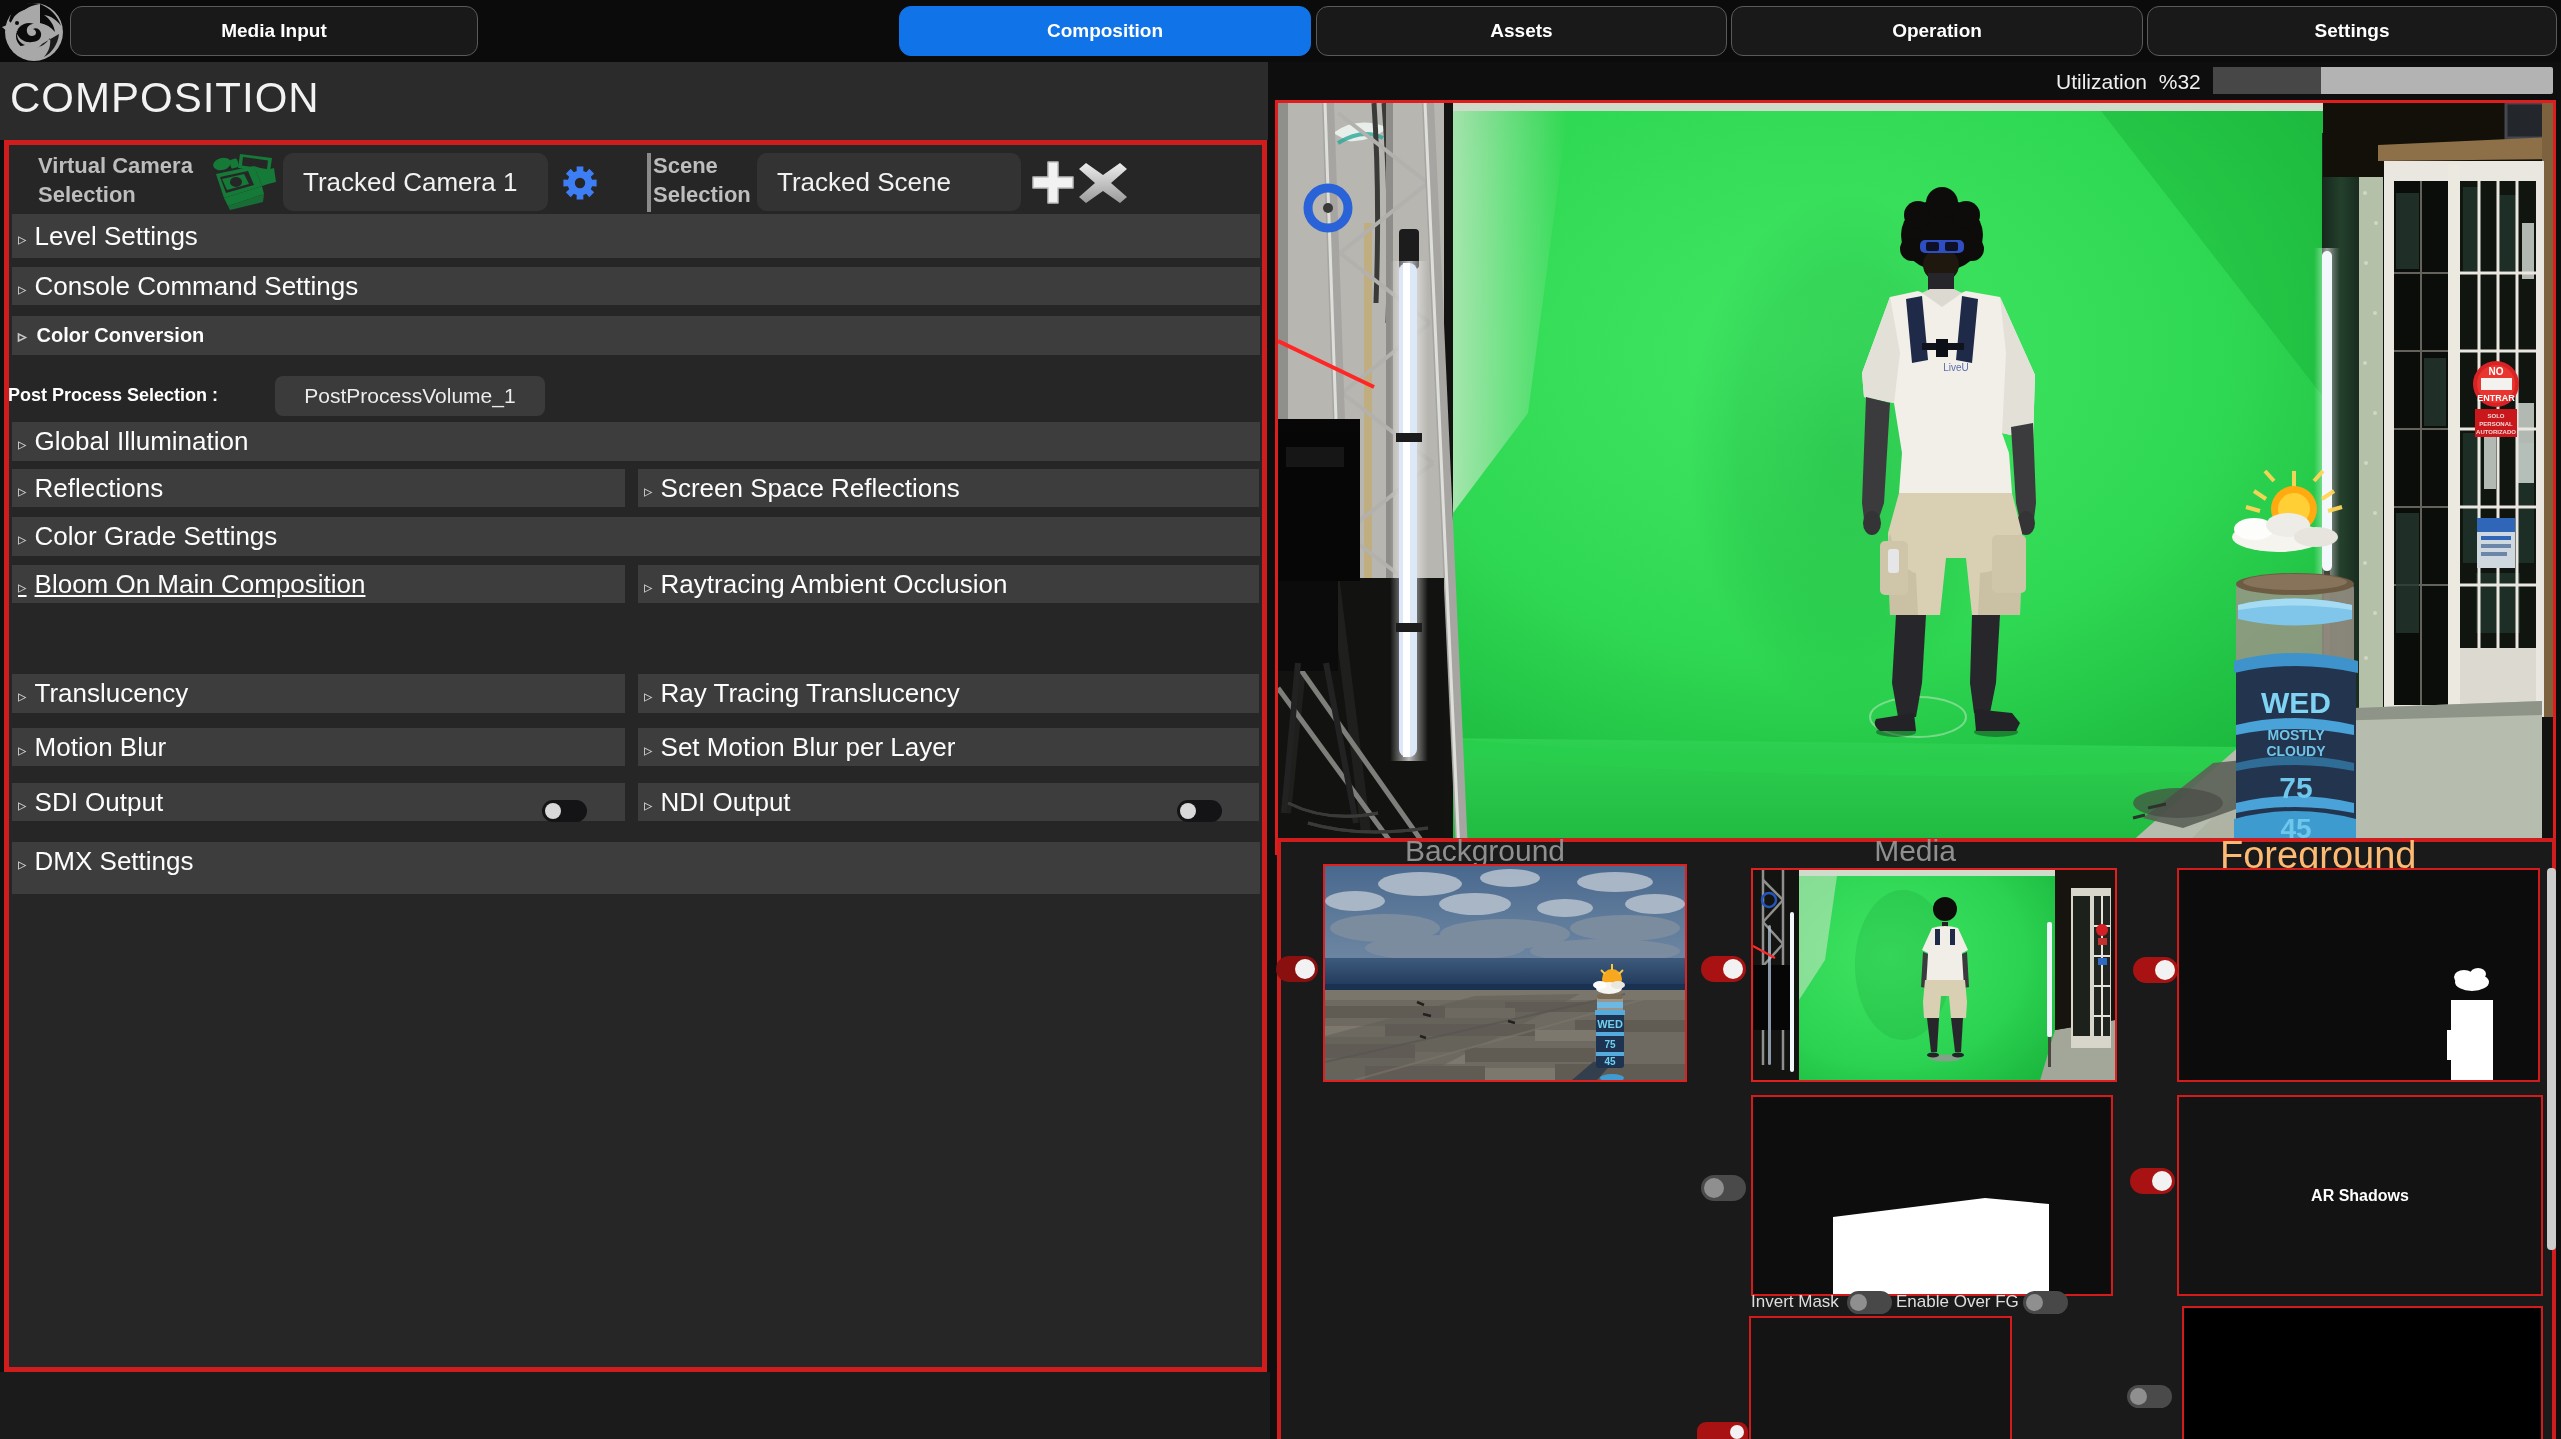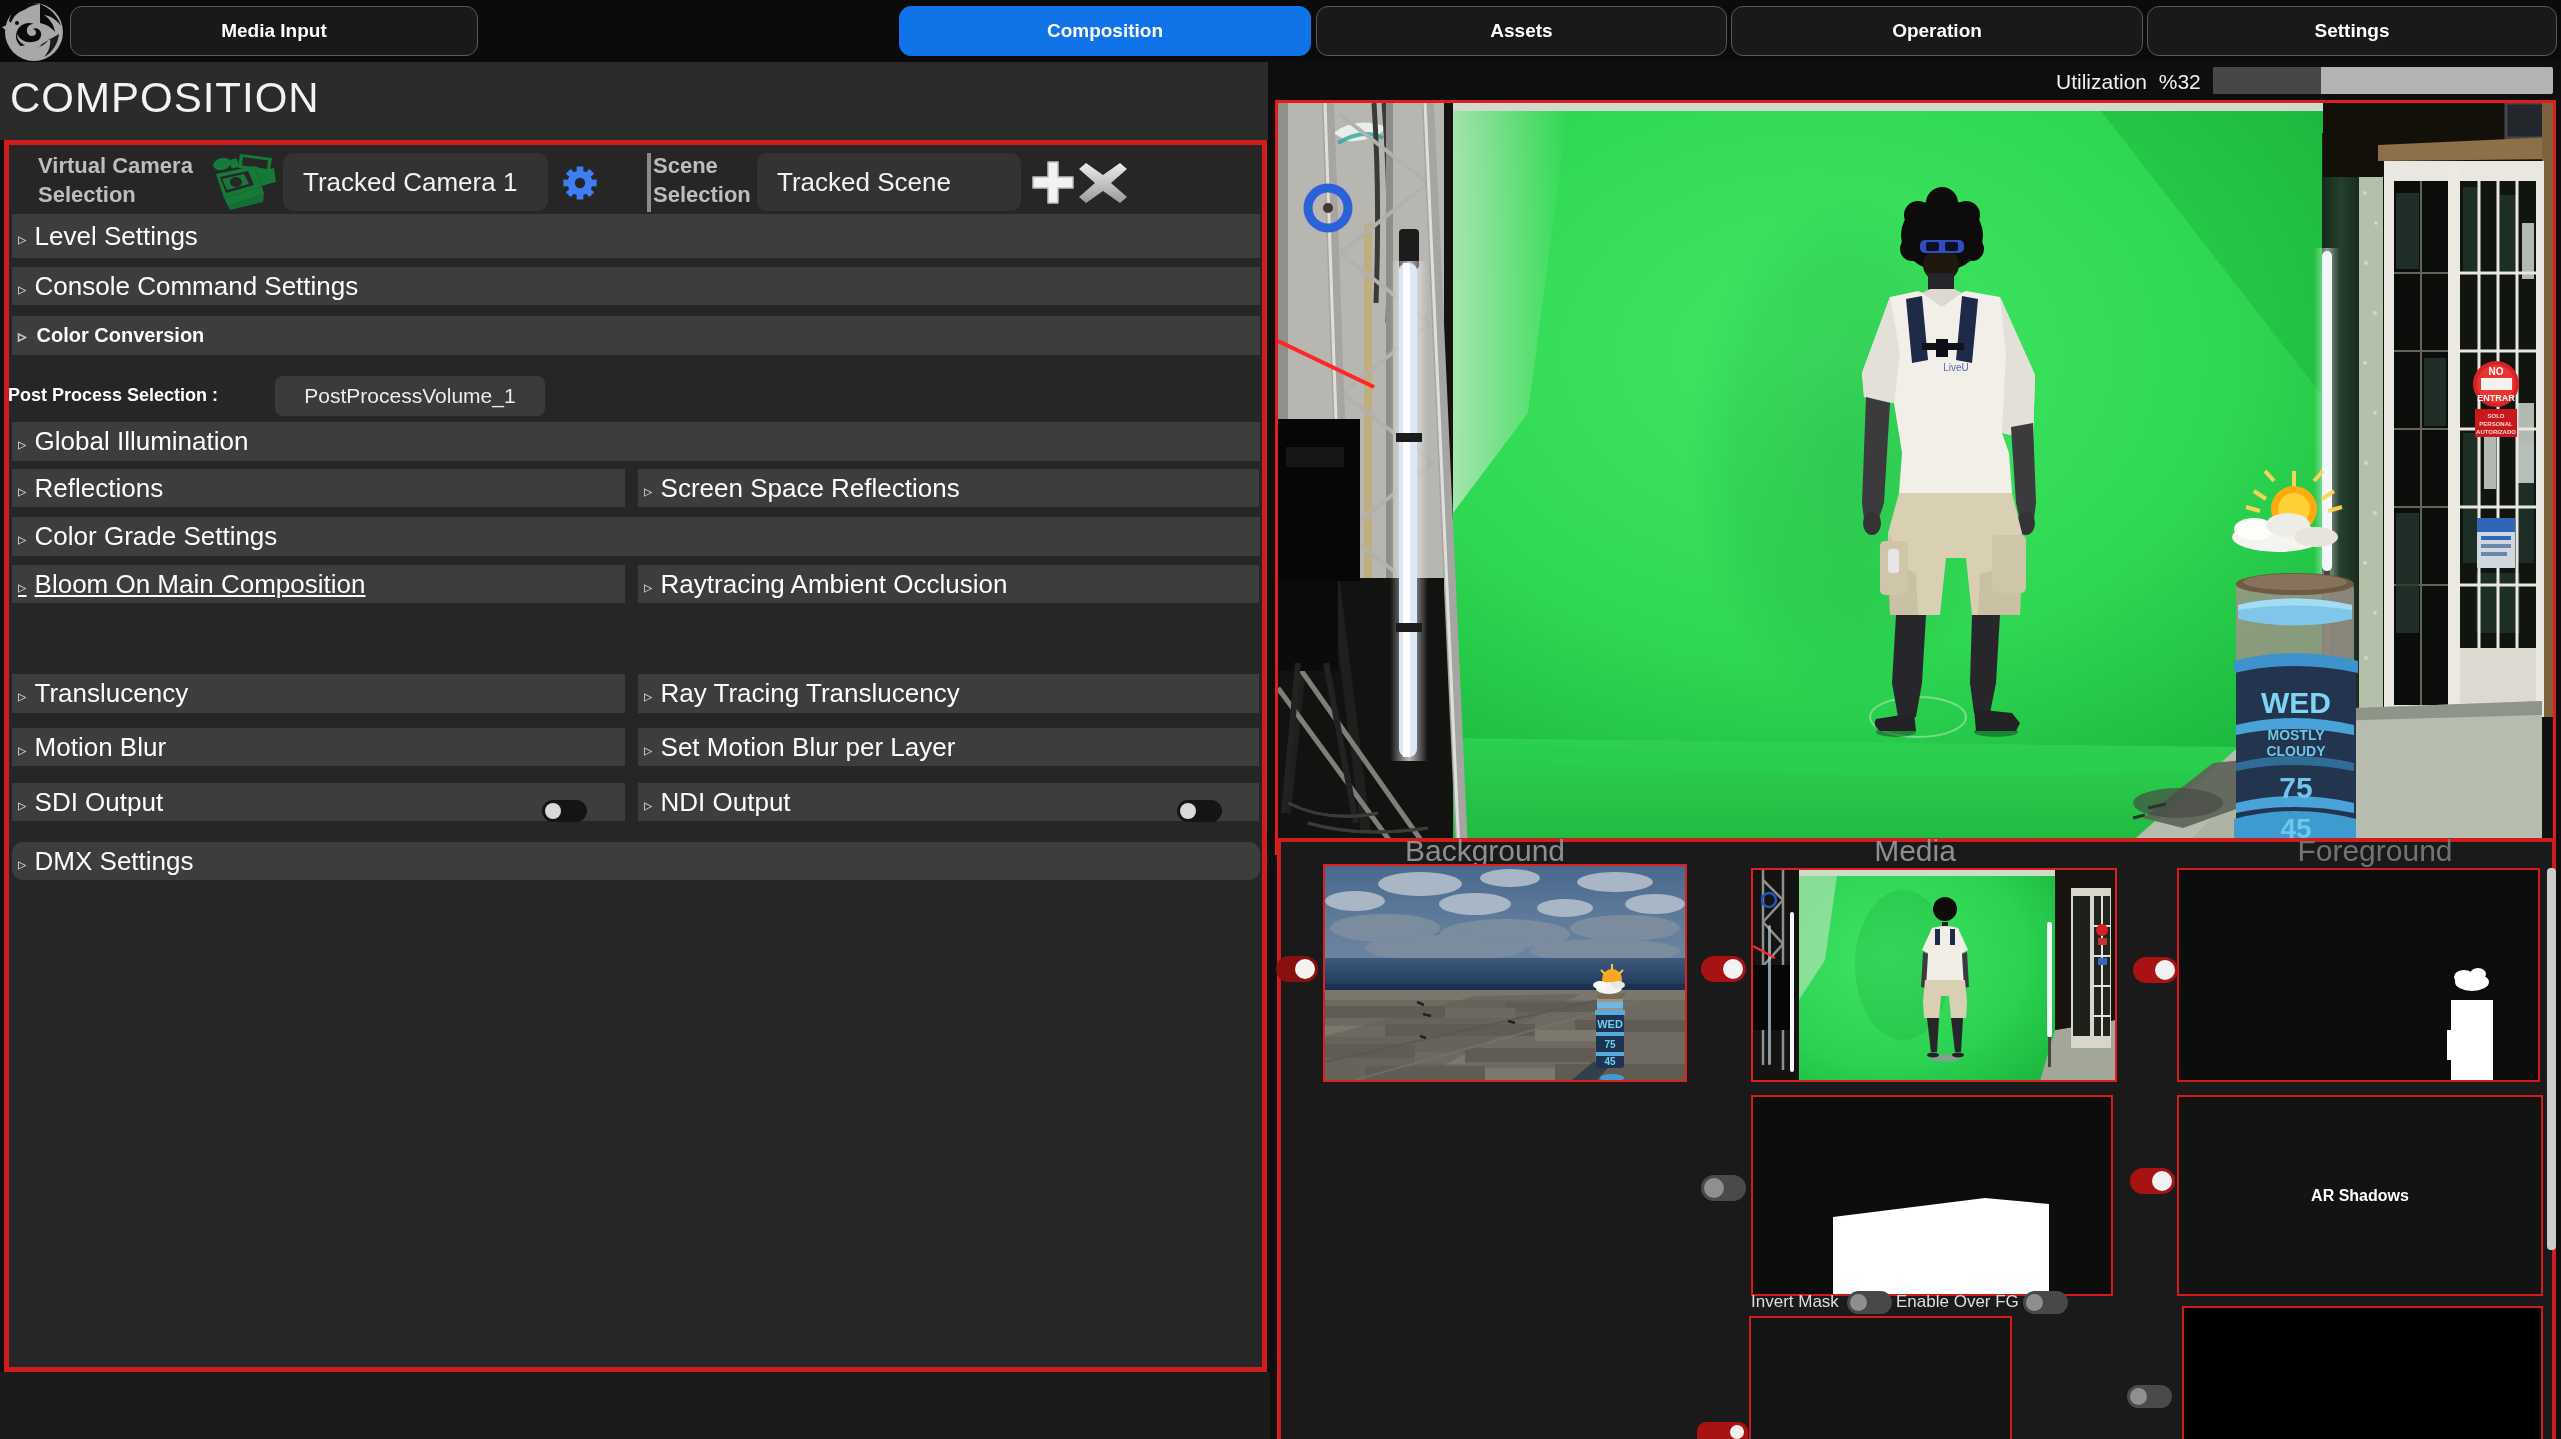--- a/index.html
+++ b/index.html
@@ -113,21 +113,21 @@
   <div class="abs secbar" style="left:638px;top:469px;width:621px;height:38px;line-height:38px;"><span class="tri" style="margin-left:6px;">▹</span><span style="margin-left:8px;">Screen Space Reflections</span></div>
   <div class="abs secbar" style="left:12px;top:517px;width:1248px;height:39px;line-height:39px;"><span class="tri" style="margin-left:6px;">▹</span><span style="margin-left:8px;">Color Grade Settings</span></div>
   <div class="abs secbar" style="left:12px;top:565px;width:613px;height:38px;line-height:38px;text-decoration:underline;"><span class="tri" style="margin-left:6px;">▹</span><span style="margin-left:8px;">Bloom On Main Composition</span></div>
   <div class="abs secbar" style="left:638px;top:565px;width:621px;height:38px;line-height:38px;"><span class="tri" style="margin-left:6px;">▹</span><span style="margin-left:8px;">Raytracing Ambient Occlusion</span></div>
   <div class="abs secbar" style="left:12px;top:674px;width:613px;height:39px;line-height:39px;"><span class="tri" style="margin-left:6px;">▹</span><span style="margin-left:8px;">Translucency</span></div>
   <div class="abs secbar" style="left:638px;top:674px;width:621px;height:39px;line-height:39px;"><span class="tri" style="margin-left:6px;">▹</span><span style="margin-left:8px;">Ray Tracing Translucency</span></div>
   <div class="abs secbar" style="left:12px;top:728px;width:613px;height:38px;line-height:38px;"><span class="tri" style="margin-left:6px;">▹</span><span style="margin-left:8px;">Motion Blur</span></div>
   <div class="abs secbar" style="left:638px;top:728px;width:621px;height:38px;line-height:38px;"><span class="tri" style="margin-left:6px;">▹</span><span style="margin-left:8px;">Set Motion Blur per Layer</span></div>
   <div class="abs secbar" style="left:12px;top:783px;width:613px;height:38px;line-height:38px;"><span class="tri" style="margin-left:6px;">▹</span><span style="margin-left:8px;">SDI Output</span></div>
   <div class="abs secbar" style="left:638px;top:783px;width:621px;height:38px;line-height:38px;"><span class="tri" style="margin-left:6px;">▹</span><span style="margin-left:8px;">NDI Output</span></div>
-  <div class="abs secbar" style="left:12px;top:842px;width:1248px;height:38px;line-height:38px;border-radius:11px;"><span class="tri" style="margin-left:6px;">▹</span><span style="margin-left:8px;">DMX Settings</span></div>
+  <div class="abs secbar" style="left:12px;top:842px;width:1248px;height:52px;line-height:38px;"><span class="tri" style="margin-left:6px;">▹</span><span style="margin-left:8px;">DMX Settings</span></div>
 
   <div class="abs" style="left:542px;top:800px;width:45px;height:22px;background:#141417;border-radius:11px;">
       <div style="position:absolute;left:3px;top:3px;width:16px;height:16px;border-radius:8px;background:#d9d9d9;"></div>
     </div>
   <div class="abs" style="left:1177px;top:800px;width:45px;height:22px;background:#141417;border-radius:11px;">
       <div style="position:absolute;left:3px;top:3px;width:16px;height:16px;border-radius:8px;background:#d9d9d9;"></div>
     </div>
 
   <div class="abs" style="left:8px;top:385px;font-size:18px;font-weight:bold;color:#fff;">Post Process Selection :</div>
   <div class="abs" style="left:275px;top:376px;width:270px;height:40px;background:#3b3b3b;border-radius:8px;color:#ececec;font-size:21px;line-height:40px;text-align:center;">PostProcessVolume_1</div>
@@ -438,21 +438,21 @@
       <ellipse cx="976" cy="426" rx="20" ry="11" fill="#fdfdfb"></ellipse>
       <ellipse cx="1010" cy="422" rx="22" ry="12" fill="#eeece6"></ellipse>
       <ellipse cx="1038" cy="434" rx="22" ry="10" fill="#e6e4dc"></ellipse>
     </g>
   </svg>
   </div>
 
   <div class="abs" id="botpanel" style="left:1277px;top:838px;width:1279px;height:610px;border:4px solid #cf1d1d;background:#1a1a1a;"></div>
   <div class="abs" style="left:1330px;top:834px;width:310px;text-align:center;font-size:30px;color:#8f8f8f;">Background</div>
   <div class="abs" style="left:1770px;top:834px;width:290px;text-align:center;font-size:30px;color:#8f8f8f;">Media</div>
-  <div class="abs" style="left:2220px;top:834px;width:310px;text-align:center;font-size:30px;color:#737373;">Foreground</div>
+  <div class="abs" style="left:2220px;top:834px;width:310px;text-align:left;font-size:38px;color:#fdba74;">Foreground</div>
 
   <div class="abs" style="left:1323px;top:864px;width:364px;height:218px;border:2px solid #e02020;">
     <svg width="360" height="214" viewBox="0 0 360 214">
       <defs>
         <linearGradient id="bgsky" x1="0" y1="0" x2="0" y2="1">
           <stop offset="0" stop-color="#49688e"></stop>
             <stop offset="0.5" stop-color="#5e7a9a"></stop>
             <stop offset="1" stop-color="#6e87a2"></stop>
         </linearGradient>
         <linearGradient id="bgsea" x1="0" y1="0" x2="0" y2="1">

